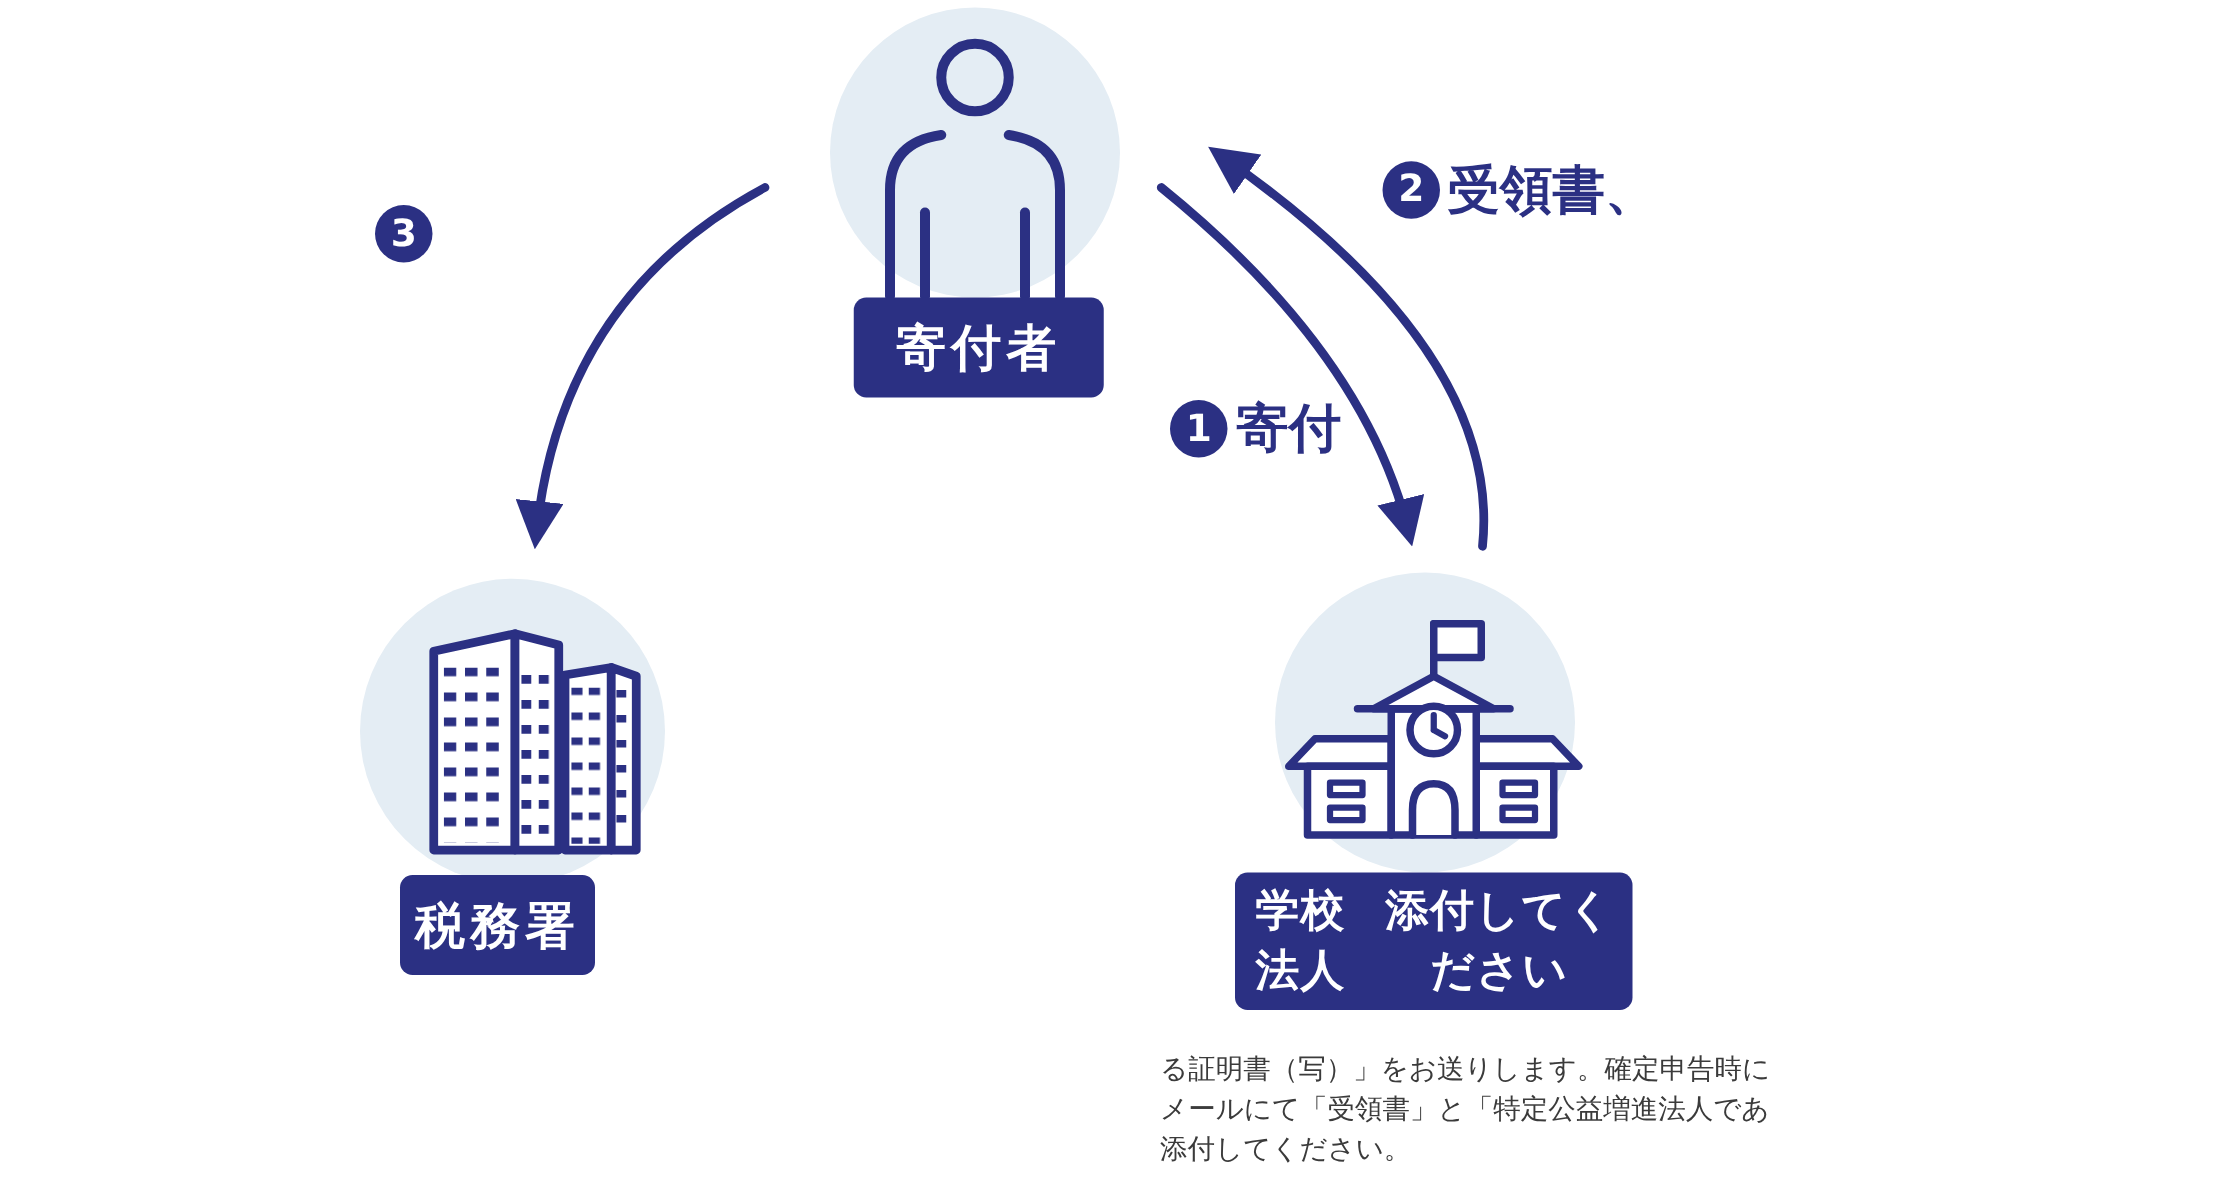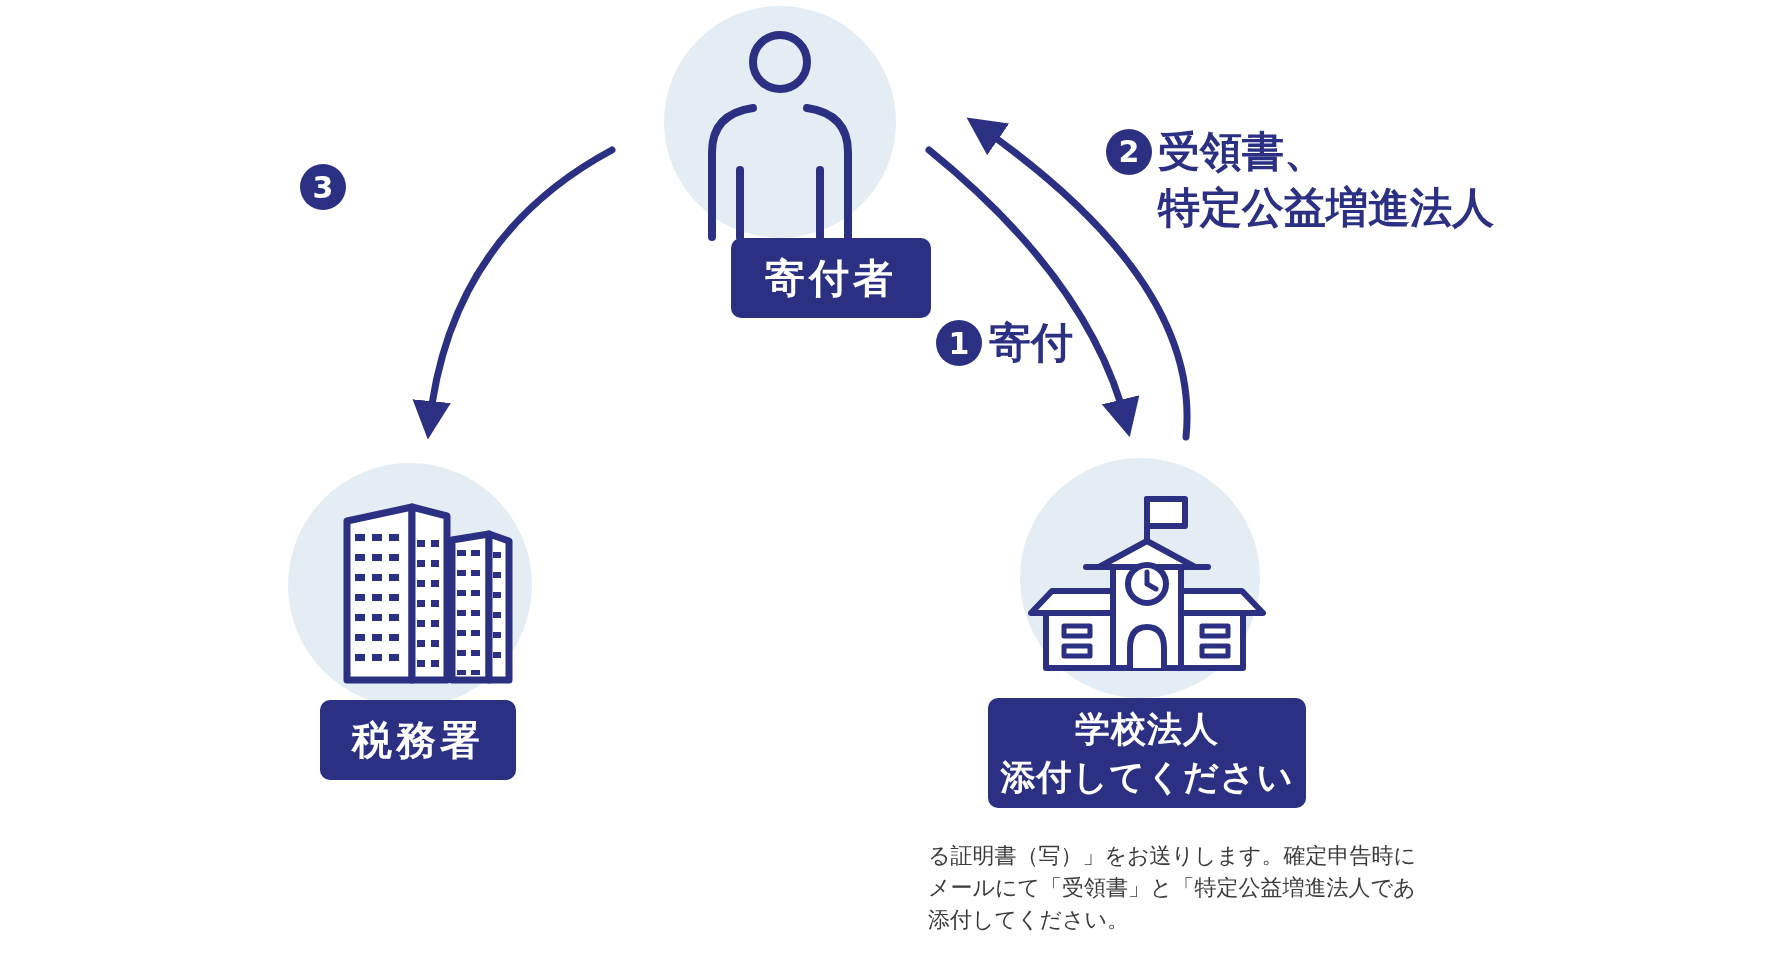--- a/index.html
+++ b/index.html
@@ -6,24 +6,24 @@
   body { width:1788px; height:960px; font-family:"DejaVu Sans", sans-serif; }
   .canvas { position:relative; width:1788px; height:960px; background:#ffffff; overflow:hidden; }
   .canvas svg.layer { position:absolute; left:0; top:0; }
 
   
   .node-label {
     position:absolute; background:#2b3083; color:#ffffff; font-weight:bold;
     border-radius:10px; display:flex; align-items:center; justify-content:center;
     text-align:center;
   }
-  #donor-label  { left:683px; top:238px; width:200px; height:80px; font-size:40px; letter-spacing:4px;margin-left:48px; }
-  #tax-label    { left:320px; top:700px; width:196px; height:80px; font-size:40px; letter-spacing:4px;justify-content:center; }
+  #donor-label  { left:683px; top:238px; width:200px; height:80px; font-size:40px; letter-spacing:4px; }
+  #tax-label    { left:320px; top:700px; width:156px; height:80px; font-size:40px; letter-spacing:4px;justify-content:center; }
   #school-label { left:988px; top:698px; width:318px; height:110px; font-size:35px; line-height:48px;
-                  flex-direction:column; letter-spacing:1px; }
+                  flex-direction:row; letter-spacing:1px; }
 
   
   .flow-label { position:absolute; color:#2b3083; font-weight:bold; display:flex; align-items:center; gap:7px; white-space:nowrap; }
   .num-badge  { display:inline-flex; width:46px; height:46px; border-radius:50%; background:#2b3083;
                 color:#ffffff; align-items:center; justify-content:center; font-size:30px; font-weight:bold; flex:none; }
   #tax-return-label { left:300px; top:164px; font-size:42px; }
   #donation-label   { left:936px; top:315px; font-size:42px; }
   #receipt-label    { left:1106px; top:124px; font-size:42px; display:block; line-height:56px; }
   #receipt-label .line1 { display:flex; align-items:center; gap:6px; white-space:nowrap; }
   #receipt-label .indent { padding-left:52px; white-space:nowrap; }
@@ -127,21 +127,20 @@
   <div class="flow-label" id="donation-label">
     <span class="num-badge">1</span>
     <span>寄付</span>
   </div>
 
   <div class="flow-label" id="receipt-label">
     <div class="line1">
       <span class="num-badge">2</span>
       <span>受領書、</span>
     </div>
-    <div class="indent">特定公益増進法人</div>
   </div>
 
   <div class="note">
     <div>る証明書（写）」をお送りします。確定申告時に</div>
     <div>メールにて「受領書」と「特定公益増進法人であ</div>
     <div>添付してください。</div>
   </div>
 
 </div>
 

